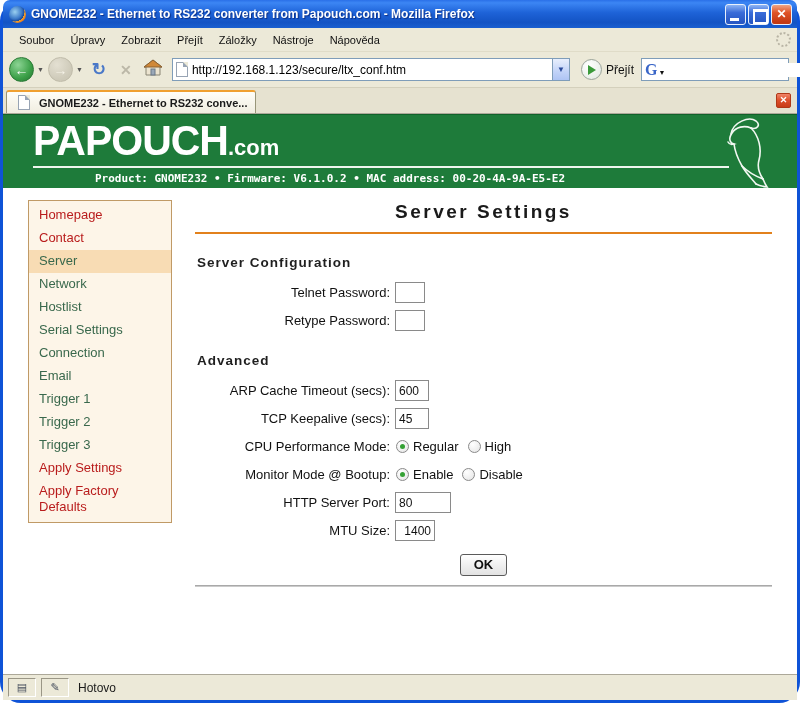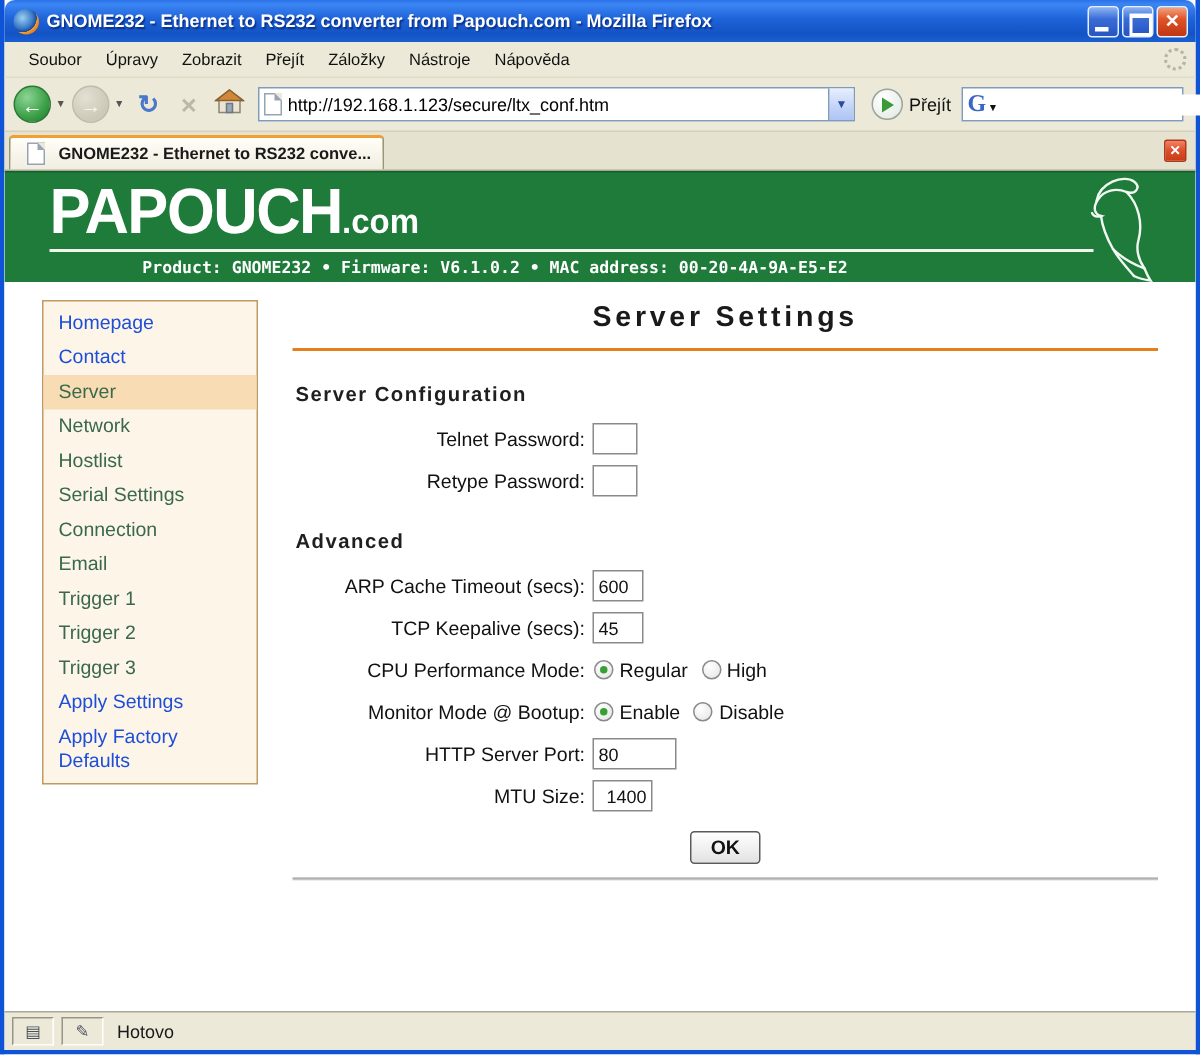--- a/index.html
+++ b/index.html
@@ -1,20 +1,20 @@
 <!DOCTYPE html>
 <html><head>
 <meta charset="utf-8">
 <style>
   * { box-sizing: border-box; margin: 0; padding: 0; }
   html,body { width: 800px; height: 703px; }
   body { font-family: "Liberation Sans", sans-serif; background: #fff; overflow: hidden; }
 
   .window { width: 800px; height: 703px; display: flex; flex-direction: column;
-            border-left: 3px solid #0f53d7; border-right: 3px solid #0f53d7; border-bottom: 3px solid #0f53d7; }
+            border-left: 3px solid #0f53d7; border-right: 3px solid #0f53d7; border-bottom: 3px solid #0f53d7; border-radius: 21px; }
 
   
   .titlebar { height: 28px; flex: 0 0 28px; display: flex; align-items: center; padding: 0 5px 0 6px;
     background: linear-gradient(180deg,#2a70e8 0%,#3c86f4 10%,#1e63d8 45%,#1353c4 80%,#1a5fd0 100%);
     border-radius: 7px 7px 0 0; color: #fff; font-weight: bold; font-size: 12px;
     text-shadow: 1px 1px 1px #0b2f86; }
   .ff-icon { width: 17px; height: 17px; border-radius: 50%; margin-right: 5px; flex: 0 0 17px;
     background: radial-gradient(circle at 35% 35%, #9ad0f0 0%, #3a78c8 45%, #1a4a98 60%, #f0a030 62%, #e06010 85%, #a03808 100%); }
   .title-text { flex: 1; overflow: hidden; white-space: nowrap; }
   .winbtn { width: 21px; height: 21px; margin-left: 2px; border-radius: 3px; border: 1px solid #e8f0fc;
@@ -95,21 +95,21 @@
   .product-line { position: absolute; left: 60px; right: 200px; top: 57px; text-align: center;
     font-family: "DejaVu Sans Mono", monospace; font-weight: bold; font-size: 11px; color: #fff; }
   .parrot { position: absolute; right: 26px; top: 1px; }
 
   
   .page { flex: 1; position: relative; background: #fff; font-family: "Liberation Sans", sans-serif; }
 
   .sidebar { position: absolute; left: 25px; top: 12px; width: 144px; background: #fdf5e8;
     border: 1px solid #c09a66; padding: 3px 0; }
   .side-item { padding: 3px 10px 4px; font-size: 13px; line-height: 16px; cursor: pointer; }
-  .side-item.c-orange { color: #1d4ed8; }
+  .side-item.c-orange { color: #b91c1c; }
   .side-item.c-green { color: #39684c; }
   .side-item.active { background: #f8dcb4; }
 
   .main { position: absolute; left: 192px; right: 25px; top: 0; }
   .page-title { margin-top: 13px; text-align: center; font-size: 19px; font-weight: bold;
     letter-spacing: 2.5px; color: #1a1a1a; }
   .title-rule { margin-top: 9px; height: 2px; background: #e2811c; }
   .section-heading { margin: 21px 0 0 2px; font-size: 13.5px; font-weight: bold;
     letter-spacing: 1px; color: #1f1f1f; }
   .frow { display: flex; align-items: center; margin-top: 5px; min-height: 23px; }

